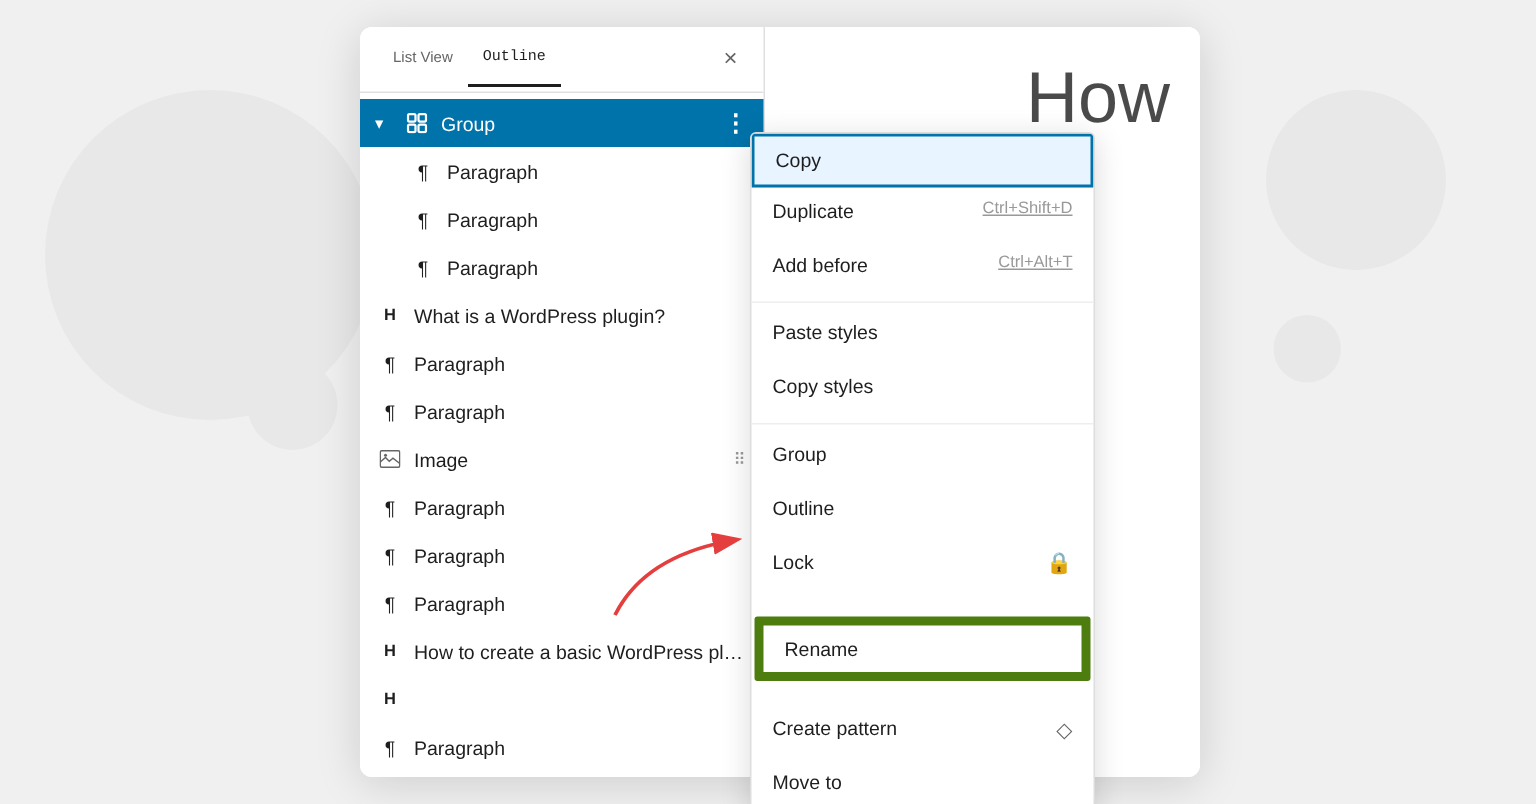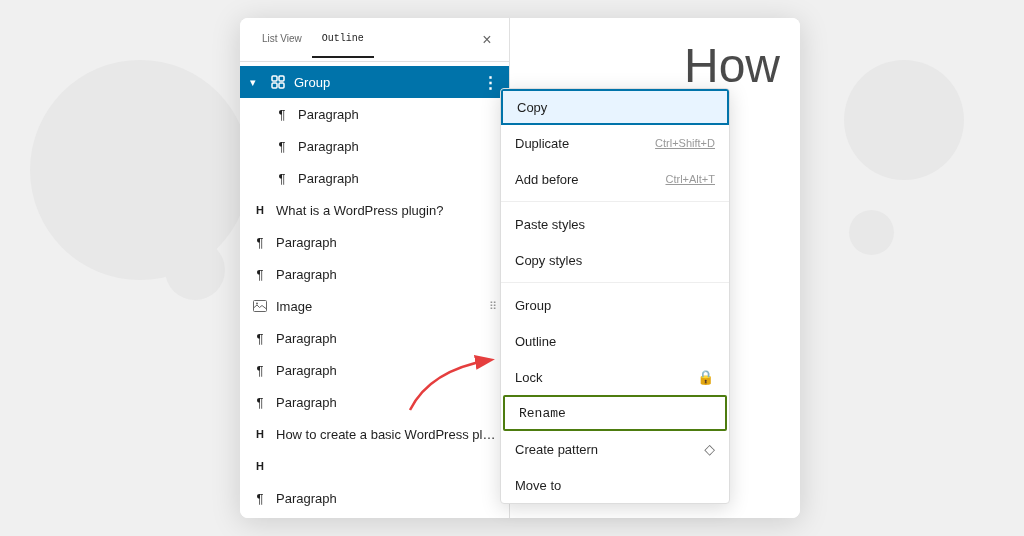--- a/index.html
+++ b/index.html
@@ -200,21 +200,20 @@
       background: white;
       border: 1px solid #ddd;
       border-radius: 4px;
       box-shadow: 0 4px 20px rgba(0,0,0,0.15);
       z-index: 100;
       overflow: hidden;
     }
 
     .menu-item {
       display: flex;
-      align-items: center;
       justify-content: space-between;
       padding: 8px 14px;
       cursor: pointer;
       font-size: 13px;
       color: #1e1e1e;
       min-height: 36px;
     }
 
     .menu-item.highlighted {
       background: #e8f4ff;
@@ -233,24 +232,23 @@
       color: #666;
     }
 
     .menu-divider {
       height: 1px;
       background: #eee;
       margin: 4px 0;
     }
 
     .menu-item.rename-item {
-      border: 2px solid #4d7c0f;
+      border: 6px solid #4d7c0f;
       border-radius: 2px;
-      margin: 0 2px;
-      font-family: Liberation Mono, monospace;
+      margin: 16px 2px;
     }
 
     
     .arrow-annotation {
       position: absolute;
       top: 340px;
       left: 400px;
       z-index: 200;
       pointer-events: none;
     }

